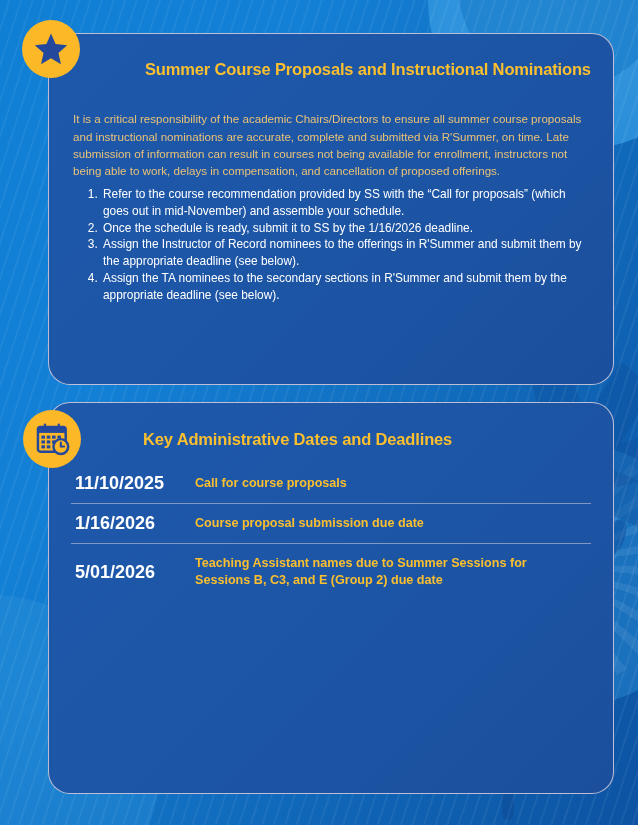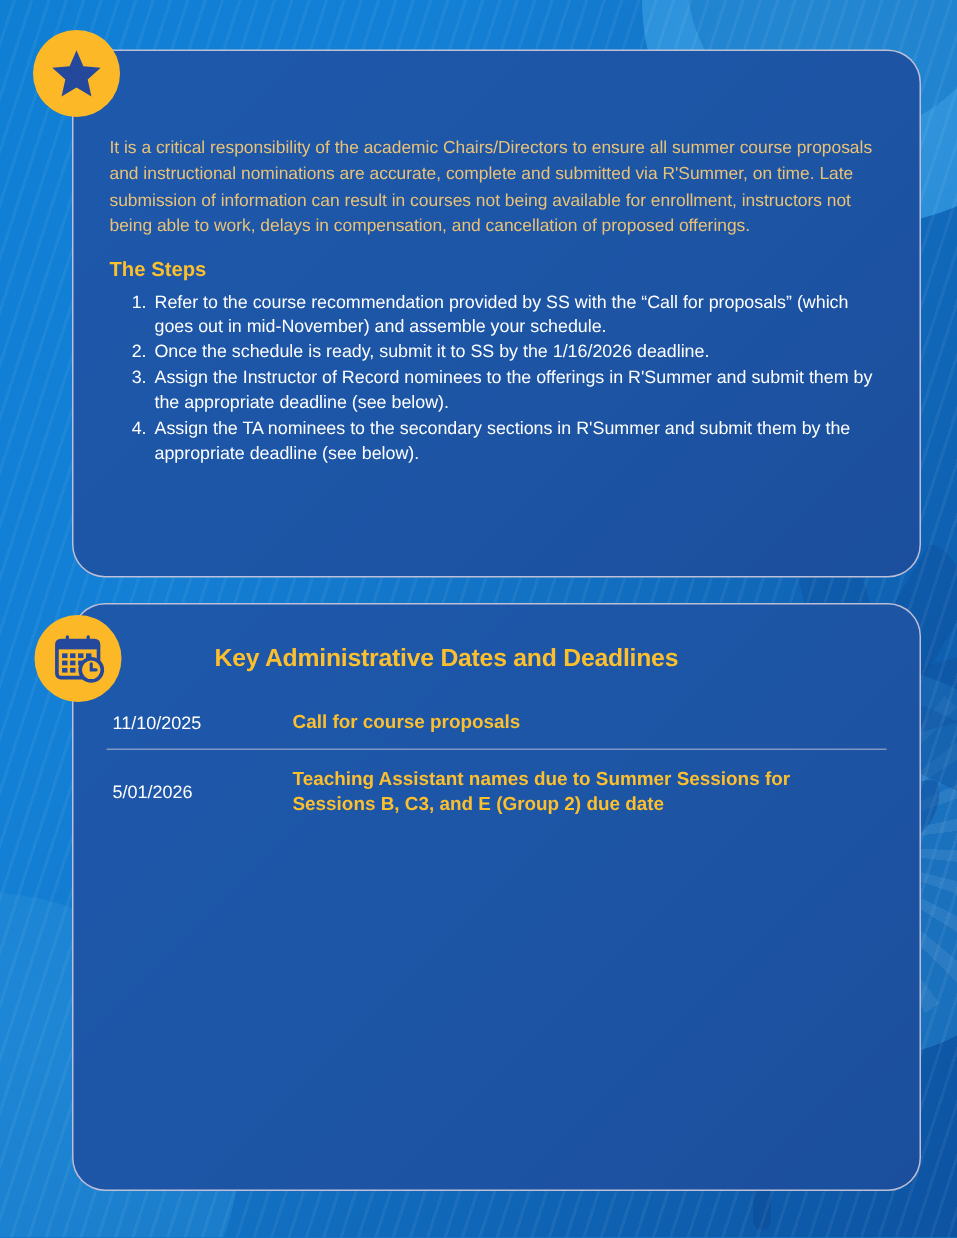--- a/index.html
+++ b/index.html
@@ -179,22 +179,22 @@
   }
   #dates-table td {
     vertical-align: middle;
     padding: 0;
   }
   #dates-table tr + tr td {
     border-top: 1.3px solid rgba(214,206,222,0.55);
   }
   .cell-date {
     color: #ffffff;
-    font-size: 12px;
-    font-weight: normal;
+    font-size: 18px;
+    font-weight: bold;
     width: 124px;
     padding: 9px 0 9px 4px !important;
     white-space: nowrap;
   }
   .cell-desc {
     color: #fcbf2e;
     font-size: 12.6px;
     font-weight: bold;
     line-height: 1.35;
     padding: 9px 6px 9px 0 !important;
@@ -233,22 +233,22 @@
     <div class="leaf" style="transform:rotate(-130deg)"></div>
     <div class="leaf" style="transform:rotate(-90deg)"></div>
     <div class="leaf" style="transform:rotate(-48deg)"></div>
     <div class="leaf" style="transform:rotate(-5deg)"></div>
   </div>
 
   <div id="bg-stripes"></div>
 </div>
 
 <div class="card" id="card-proposals">
+  <h1 class="card-title">Summer Course Proposals and Instructional Nominations</h1>
   <p class="body-text">It is a critical responsibility of the academic Chairs/Directors to ensure all summer course proposals and instructional nominations are accurate, complete and submitted via R'Summer, on time. Late submission of information can result in courses not being available for enrollment, instructors not being able to work, delays in compensation, and cancellation of proposed offerings.</p>
-  <h2 class="sub-heading">The Steps</h2>
   <ol id="steps-list">
     <li>Refer to the course recommendation provided by SS with the “Call for proposals” (which goes out in mid-November) and assemble your schedule.</li>
     <li>Once the schedule is ready, submit it to SS by the 1/16/2026 deadline.</li>
     <li>Assign the Instructor of Record nominees to the offerings in R'Summer and submit them by the appropriate deadline (see below).</li>
     <li>Assign the TA nominees to the secondary sections in R'Summer and submit them by the appropriate deadline (see below).</li>
   </ol>
 </div>
 
 <div class="badge" id="badge-star">
   <svg width="38" height="38" viewBox="0 0 24 24" aria-hidden="true">
@@ -257,20 +257,24 @@
 </div>
 
 <div class="card" id="card-dates">
   <h2 class="card-title">Key Administrative Dates and Deadlines</h2>
 
   <table id="dates-table">
     <tbody>
       <tr>
         <td class="cell-date">11/10/2025</td>
         <td class="cell-desc">Call for course proposals</td>
+      </tr>
+      <tr>
+        <td class="cell-date">1/16/2026</td>
+        <td class="cell-desc">Course proposal submission due date</td>
       </tr>
       <tr class="tall">
         <td class="cell-date">5/01/2026</td>
         <td class="cell-desc">Teaching Assistant names due to Summer Sessions for Sessions B, C3, and E (Group 2) due date</td>
       </tr>
     </tbody>
   </table>
 </div>
 
 <div class="badge" id="badge-calendar">

